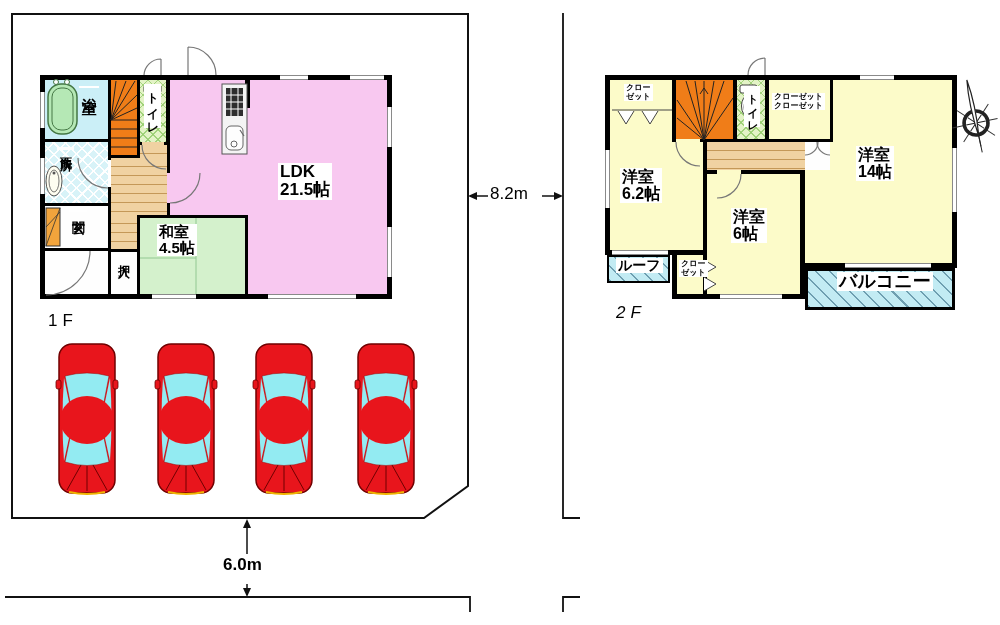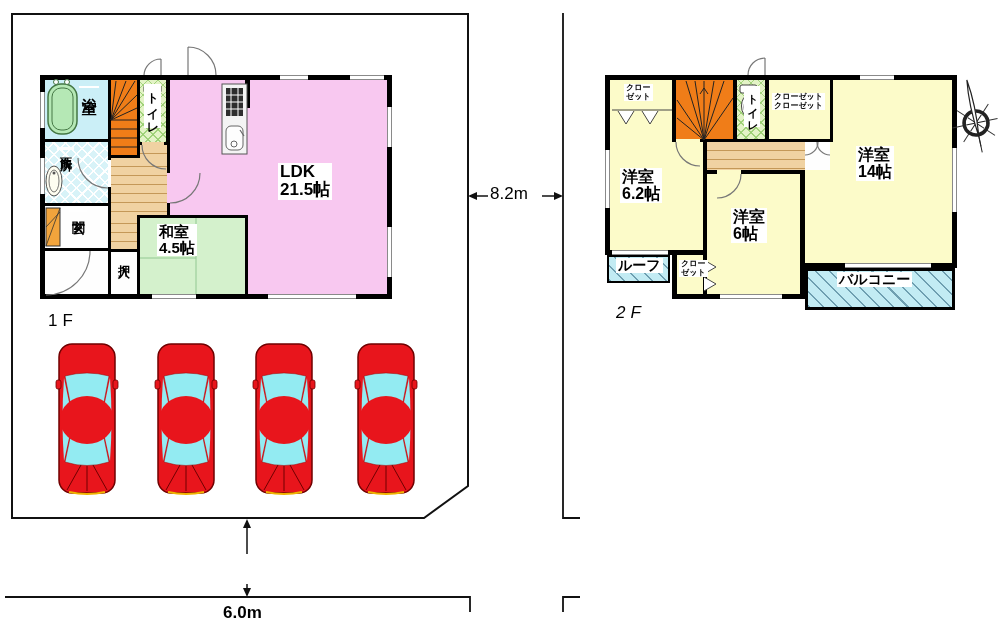--- a/index.html
+++ b/index.html
@@ -285,21 +285,21 @@
   </div>
   <div class="lbl" style="left:624px;top:84px;font-size:8px;">
     <div>クロー</div>
     <div>ゼット</div>
   </div>
   <div class="lbl" style="left:679px;top:260px;font-size:8px;">
     <div>クロー</div>
     <div>ゼット</div>
   </div>
   <div class="lbl" style="left:616px;top:258px;font-size:14px;">ルーフ</div>
-  <div class="lbl" style="left:837px;top:272px;font-size:14px;">バルコニー</div>
+  <div class="lbl" style="left:837px;top:272px;font-size:18px;">バルコニー</div>
 
   <div class="lbl nobg" style="left:46px;top:312px;font-size:17px;font-weight:normal;letter-spacing:5px;">1F</div>
   <div class="lbl nobg" style="left:614px;top:304px;font-size:17px;font-weight:normal;letter-spacing:5px;font-style:italic;">2F</div>
 
   <div class="lbl" style="left:488px;top:185px;font-size:17px;font-weight:400;">8.2m</div>
-  <div class="lbl" style="left:221px;top:556px;font-size:17px;font-weight:600;margin-top:48px;">6.0m</div>
+  <div class="lbl" style="left:221px;top:556px;font-size:17px;font-weight:600;">6.0m</div>
 
 </div>
 
 </body></html>

